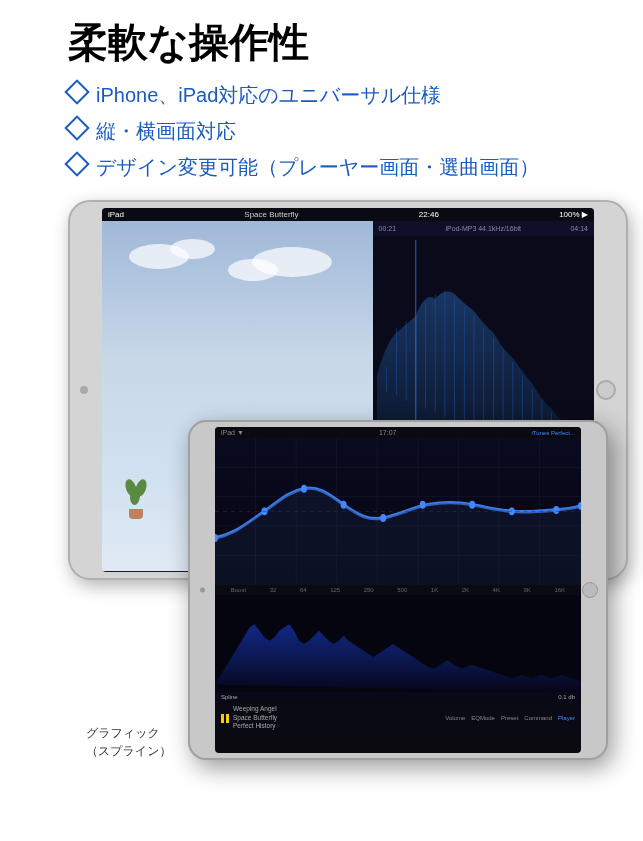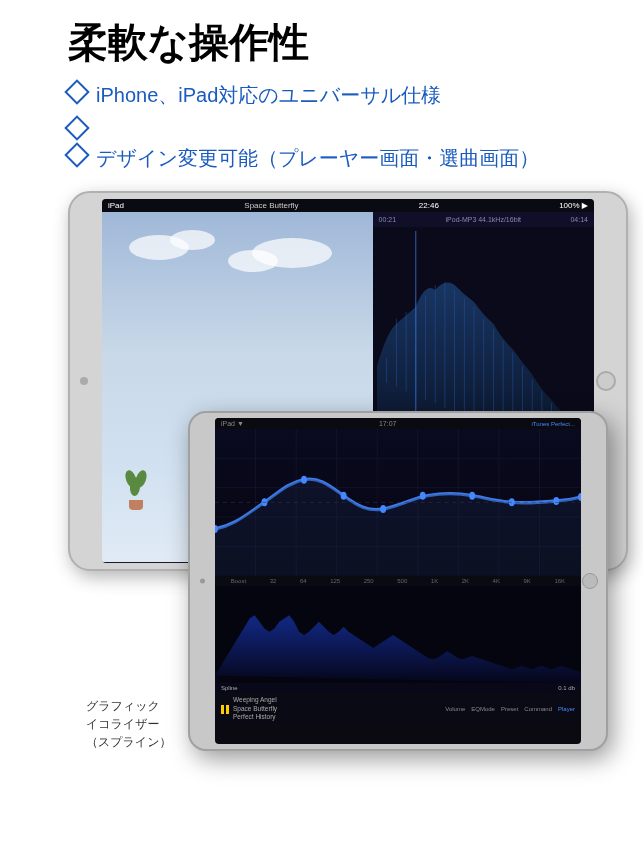--- a/index.html
+++ b/index.html
@@ -384,20 +384,21 @@
 
   <h1 class="main-title">柔軟な操作性</h1>
 
   <ul class="feature-list">
     <li>
       <span class="diamond"></span>
       <span>iPhone、iPad対応のユニバーサル仕様</span>
     </li>
     <li>
       <span class="diamond"></span>
+      <span>縦・横画面対応</span>
     </li>
     <li>
       <span class="diamond"></span>
       <span>デザイン変更可能（プレーヤー画面・選曲画面）</span>
     </li>
   </ul>
 
   <div class="device-area">
 
     <div class="ipad-back">
@@ -616,18 +617,17 @@
             <span style="cursor:pointer;">Preset</span>
             <span style="cursor:pointer;">Command</span>
             <span style="cursor:pointer;color:#4488ff;">Player</span>
           </div>
         </div>
       </div>
     </div>
 
     <div class="eq-label">
       <div>グラフィック</div>
-      <div>イコライザー</div>
       <div>（スプライン）</div>
     </div>
 
   </div>
 </div>
 
 </body></html>

